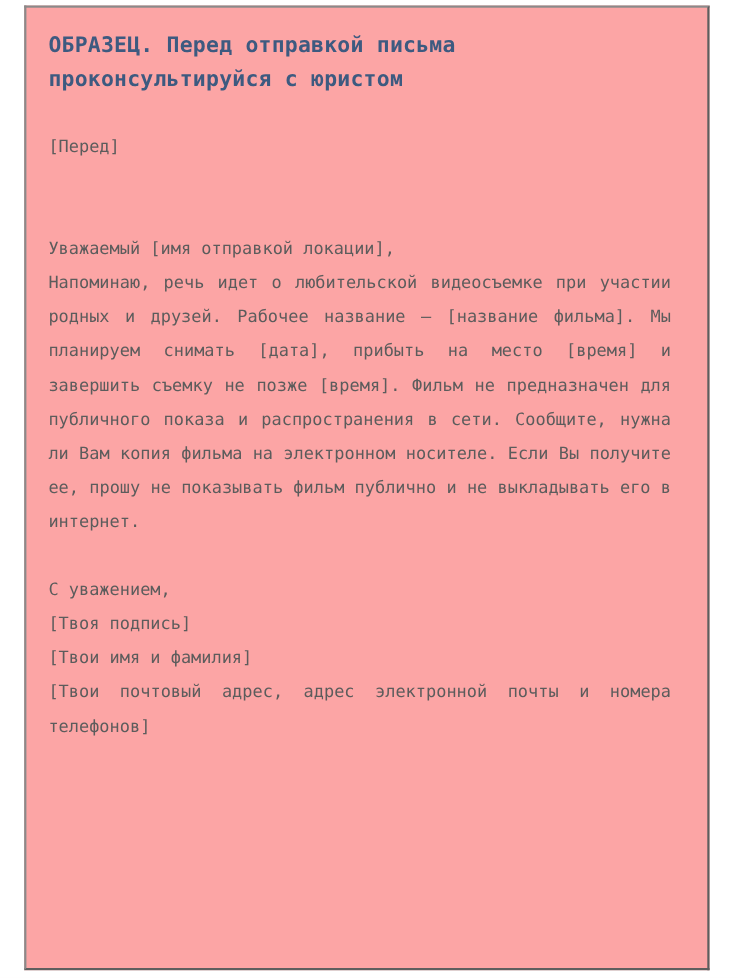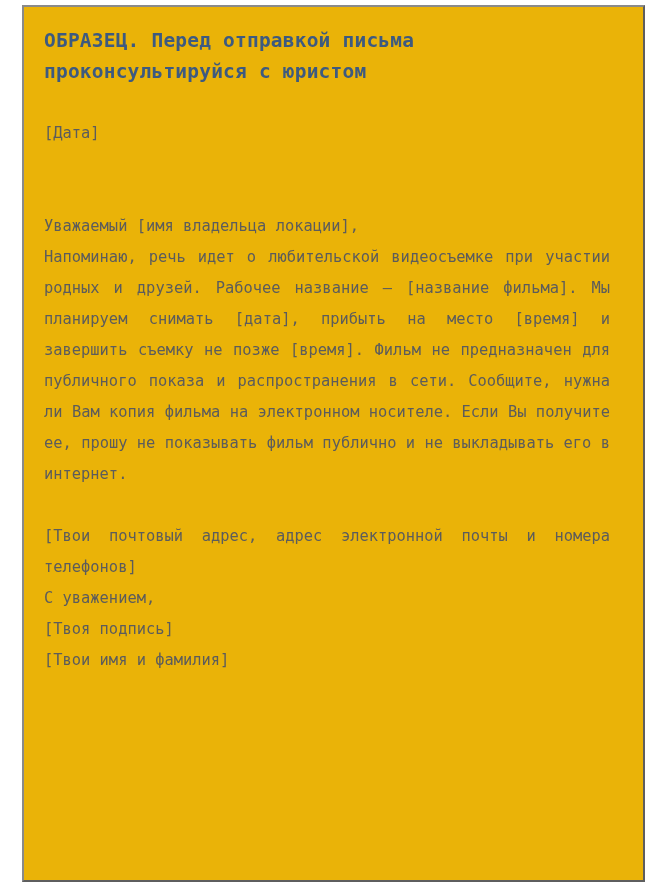--- a/index.html
+++ b/index.html
@@ -17,21 +17,21 @@
   }
 
   
   #document-sheet {
     position: absolute;
     left: 22px;
     top: 5px;
     width: 623px;
     height: 877px;
     box-sizing: border-box;
-    background: #eab308;
+    background: #fca5a5;
     border-top: 2px solid #8a8a8a;
     border-left: 2px solid #8a8a8a;
     border-right: 2px solid #5e5e5e;
     border-bottom: 2px solid #5e5e5e;
     overflow: hidden;
   }
 
   #document-body {
     position: absolute;
     left: 20px;
@@ -79,34 +79,34 @@
 <body>
 
 <div id="document-sheet">
   <div id="document-body">
 
     <h1 class="doc-title" id="title-el">ОБРАЗЕЦ. Перед отправкой письма
 проконсультируйся с юристом</h1>
 
     <div class="spacer-line"></div>
 
-    <p class="doc-para">[Дата]</p>
+    <p class="doc-para">[Перед]</p>
 
     <div class="spacer-line"></div>
 
 
     <div class="spacer-line"></div>
 
-    <p class="doc-para">Уважаемый [имя владельца локации],</p>
+    <p class="doc-para">Уважаемый [имя отправкой локации],</p>
 
 
     <p class="doc-para justify">Напоминаю, речь идет о любительской видеосъемке при участии родных и друзей. Рабочее название — [название фильма]. Мы планируем снимать [дата], прибыть на место [время] и завершить съемку не позже [время]. Фильм не предназначен для публичного показа и распространения в сети. Сообщите, нужна ли Вам копия фильма на электронном носителе. Если Вы получите ее, прошу не показывать фильм публично и не выкладывать его в интернет.</p>
 
     <div class="spacer-line"></div>
 
-    <p class="doc-para justify">[Твои почтовый адрес, адрес электронной почты и номера телефонов]</p>
-
     <p class="doc-para">С уважением,
 [Твоя подпись]
 [Твои имя и фамилия]</p>
+
+    <p class="doc-para justify">[Твои почтовый адрес, адрес электронной почты и номера телефонов]</p>
 
   </div>
 </div>
 
 </body></html>

